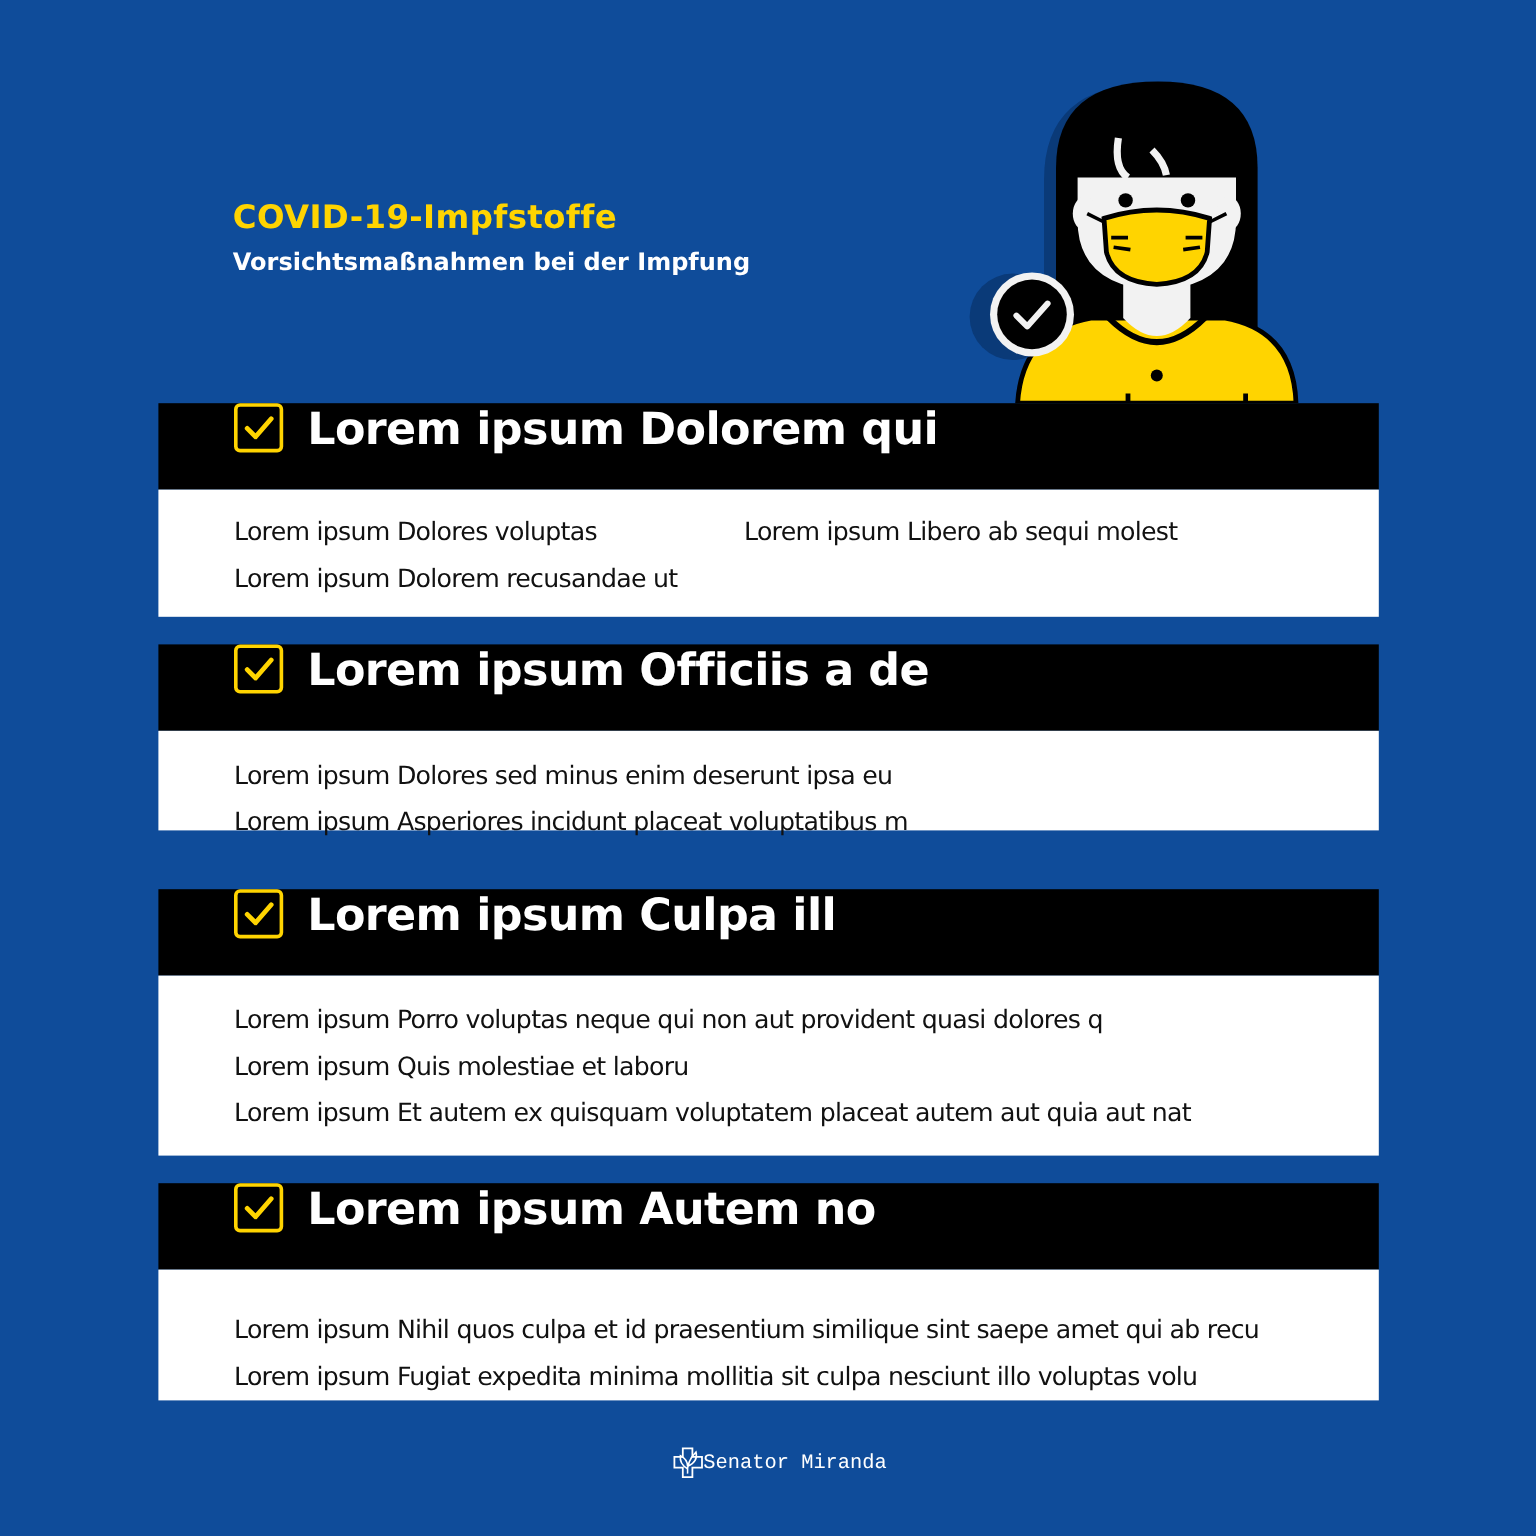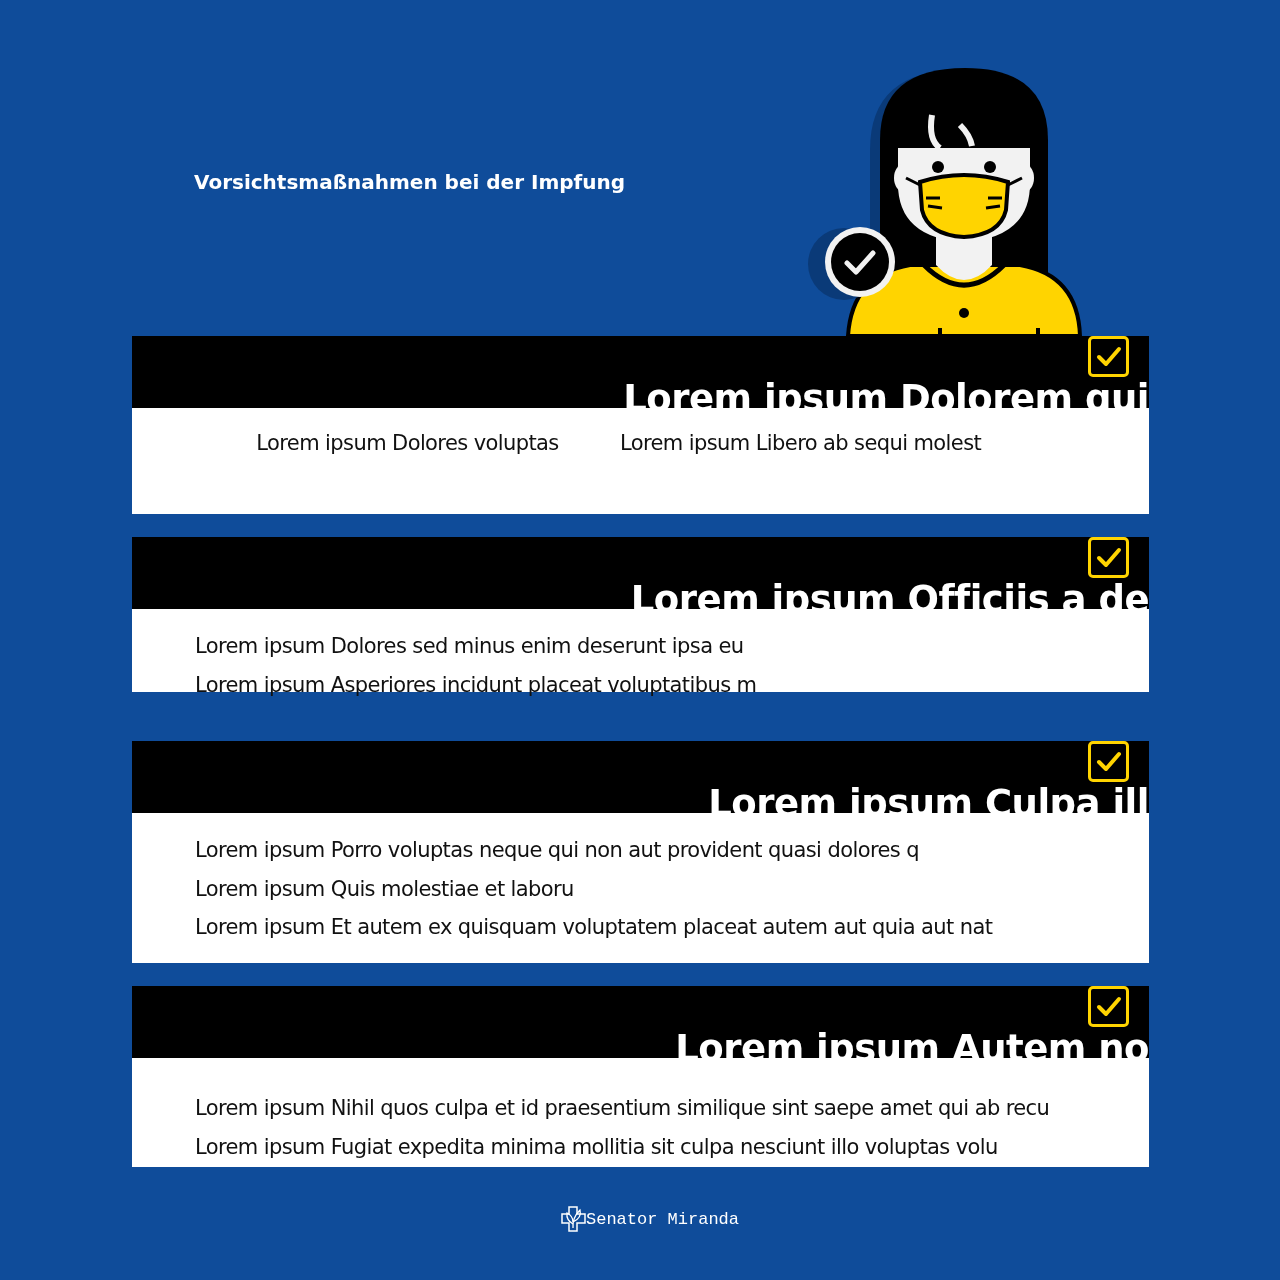--- a/index.html
+++ b/index.html
@@ -3,33 +3,34 @@
   <meta charset="utf-8">
   <style>
     * { margin:0; padding:0; box-sizing:border-box; }
     html, body { width:1280px; height:1280px; }
     body { background:#0f4c9a; position:relative; overflow:hidden; font-family:"Liberation Sans", sans-serif; }
     .title-block { position:absolute; left:194px; top:164px; }
     .title-line1 { color:#ffd400; font-family:"DejaVu Sans", sans-serif; font-weight:bold; font-size:27px; letter-spacing:0.3px; line-height:36px; }
     .title-line2 { color:#ffffff; font-family:"DejaVu Sans", sans-serif; font-weight:bold; font-size:20px; line-height:36px; white-space:nowrap; }
     .illustration { position:absolute; left:800px; top:60px; width:300px; height:276px; }
     .section { position:absolute; left:132px; width:1017px; }
-    .sec-head { background:#000; height:72px; display:flex; align-items:flex-end; padding-left:63px;flex-direction:column; }
+    .sec-head { background:#000; height:72px; display:flex; align-items:flex-start; padding-left:63px; }
     .check-box { width:41px; height:41px; border:3px solid #ffd400; border-radius:5px; display:flex; align-items:center; justify-content:center; margin-right:20px; flex:none; }
     .sec-title { color:#fff; font-family:"DejaVu Sans", sans-serif; font-weight:bold; font-size:37px; letter-spacing:-0.5px; white-space:nowrap; }
     .sec-body { background:#fff; padding:16px 0 0 63px; }
     .line { font-family:"DejaVu Sans", sans-serif; font-size:21px; color:#111; line-height:38.5px; white-space:nowrap; letter-spacing:-0.6px; }
-    .two-col { display:flex;text-align:center; }
+    .two-col { display:flex; }
     .col1 { width:425px; }
     .footer { position:absolute; left:560px; top:1204px; display:flex; align-items:center; color:#fff; font-size:17px; font-family:Liberation Mono, monospace; }
   </style>
 </head>
 <body>
 
 <div class="title-block">
+  <div class="title-line1">COVID-19-Impfstoffe</div>
   <div class="title-line2">Vorsichtsmaßnahmen bei der Impfung</div>
 </div>
 
 <div class="illustration">
   <svg width="300" height="276" viewBox="0 0 300 276">
 
     <path d="M70 276 L70 90 Q70 10 160 10 L170 10 Q90 20 85 100 L85 276 Z" fill="#0a3a78"></path>
 
     <path d="M80 276 L80 80 Q80 8 165 8 Q248 8 248 80 L248 276 Z" fill="#000"></path>
 
@@ -72,20 +73,21 @@
       <svg width="26" height="22" viewBox="0 0 26 22">
           <path d="M3 11 L10 18 L23 3" fill="none" stroke="#ffd400" stroke-width="4" stroke-linecap="round" stroke-linejoin="round"></path>
         </svg>
     </div>
     <div class="sec-title">Lorem ipsum Dolorem qui</div>
   </div>
   <div class="sec-body" style="height:106px">
     <div class="two-col">
       <div class="col1">
         <div class="line">Lorem ipsum Dolores voluptas</div>
+        <div class="line">Lorem ipsum Dolorem recusandae ut</div>
       </div>
       <div>
         <div class="line">Lorem ipsum Libero ab sequi molest</div>
       </div>
     </div>
   </div>
 </div>
 
 <div class="section" style="top:537px">
   <div class="sec-head">

